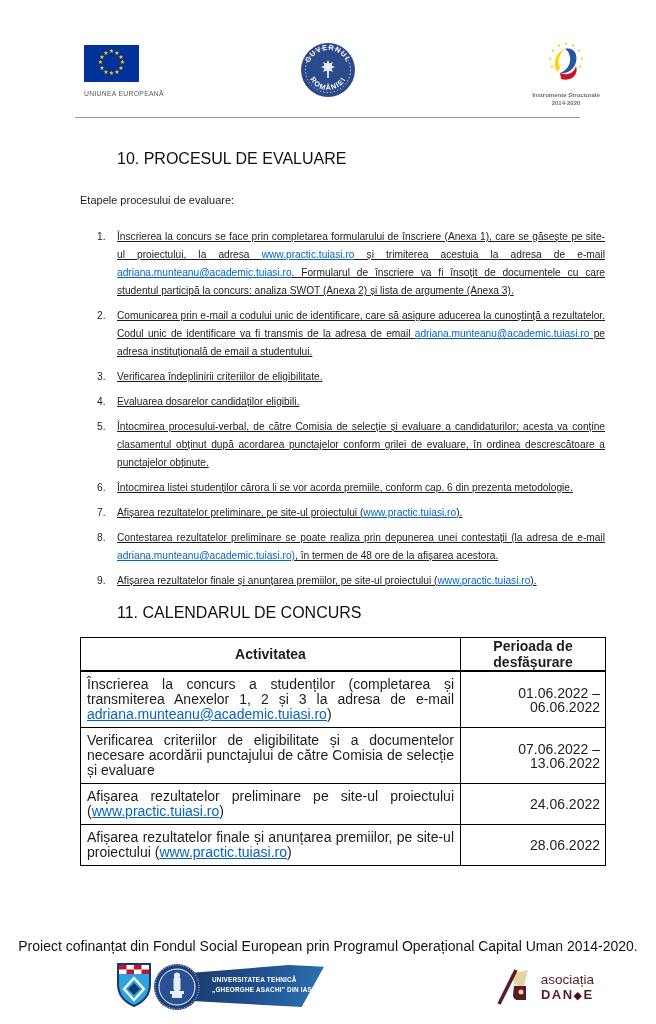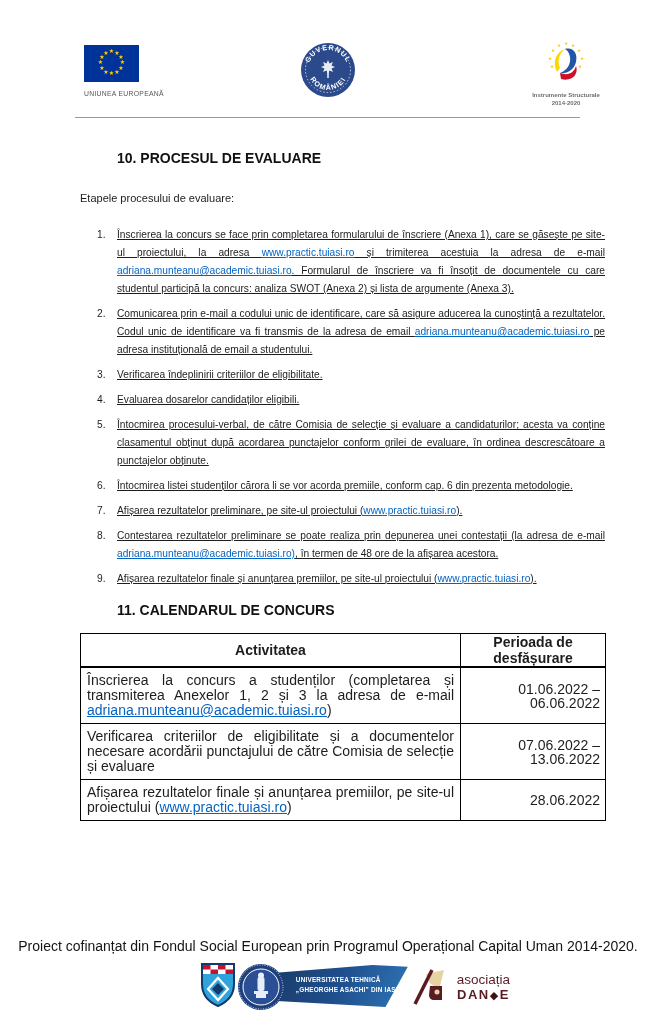--- a/index.html
+++ b/index.html
@@ -12,40 +12,40 @@
   
   .hdr { position:relative; height:128px; }
   .eu-block { position:absolute; left:84px; top:45px; width:70px; text-align:left; }
   .eu-label { margin-top:4px; font-size:6.8px; color:#55565a; letter-spacing:.3px; white-space:nowrap; }
   .gov-block { position:absolute; left:300px; top:42px; }
   .is-block { position:absolute; left:530px; top:40px; width:72px; text-align:center; }
   .is-label { margin-top:1px; font-size:6px; font-weight:bold; color:#6d6e71; line-height:1.35; }
   .hdr-rule { position:absolute; left:75px; top:117px; width:505px; height:1px; background:#8e9bb3; }
   
   .content { padding:0 51px 0 80px; }
-  .h-sec { font-size:14px; font-weight:bold; color:#111; }
+  .h-sec { font-size:16px; font-weight:normal; color:#111; }
   .sec10-title { margin:22px 0 0 37px; }
   .intro { margin-top:26px; font-size:11px; }
   .steps { list-style:none; margin-top:22px; }
   .steps li { display:flex; margin-bottom:7px; font-size:10.2px; line-height:18px; }
   .steps .num { flex:0 0 20px; margin-left:17px; }
   .steps .txt { flex:1; text-align:justify;text-decoration:underline; }
   .link { color:#0563c1; text-decoration:underline; }
   .sec11-title { margin:14px 0 0 37px; }
   
   table.cal { margin-top:15px; width:525px; border-collapse:collapse; table-layout:fixed; }
   table.cal th, table.cal td { border:1.4px solid #000; font-size:14px; }
   table.cal th { height:23px; font-weight:bold; text-align:center; vertical-align:middle; border-bottom-width:2px; }
   col.c-act { width:380px; } col.c-per { width:145px; }
   td.act { padding:5px 6px; line-height:15px; text-align:justify; vertical-align:middle;margin-left:12px; }
   td.per { padding:12px 5px; line-height:14px; text-align:right; vertical-align:middle; }
   
   .funding-note { position:absolute; left:0; right:0; bottom:70px; text-align:center; font-size:14px; color:#141414; }
   .foot-logos { position:absolute; left:116px; right:62px; bottom:8px; height:58px;
-                display:flex; justify-content:center; align-items:center; }
+                display:flex; justify-content:space-between; align-items:center; }
   .uni-logo { position:relative; width:212px; height:56px; }
   .uni-banner { position:absolute; left:48px; top:6px; width:160px; height:42px;
                 background:linear-gradient(110deg,#17365d 0%,#1f4e8c 55%,#2e75b6 100%);
                 clip-path:polygon(0 24%, 78% 0, 100% 4%, 86% 100%, 0 82%); }
   .uni-text { position:absolute; left:96px; top:16px; color:#fff; font-size:6.4px; font-weight:bold; line-height:1.55; letter-spacing:.2px; }
   .uni-shield { position:absolute; left:0; top:3px; }
   .uni-seal { position:absolute; left:37px; top:4px; }
   .dance-logo { display:flex; align-items:center; gap:9px; }
   .dance-text { color:#5a1c22; }
   .dance-l1 { font-size:13.5px; }
@@ -189,20 +189,24 @@
       <tbody>
         <tr>
           <td class="act"><span>Înscrierea la concurs a studenților (completarea și transmiterea Anexelor 1, 2 și 3 la adresa de e-mail </span><span class="link">adriana.munteanu@academic.tuiasi.ro</span><span>)</span></td>
           <td class="per">01.06.2022 – 06.06.2022</td>
         </tr>
         <tr>
           <td class="act"><span>Verificarea criteriilor de eligibilitate și a documentelor necesare acordării punctajului de către Comisia de selecție și evaluare</span></td>
           <td class="per">07.06.2022 – 13.06.2022</td>
         </tr>
         <tr>
+          <td class="act"><span>Afișarea rezultatelor preliminare pe site-ul proiectului (</span><span class="link">www.practic.tuiasi.ro</span><span>)</span></td>
+          <td class="per">24.06.2022</td>
+        </tr>
+        <tr>
           <td class="act"><span>Afișarea rezultatelor finale și anunțarea premiilor, pe site-ul proiectului (</span><span class="link">www.practic.tuiasi.ro</span><span>)</span></td>
           <td class="per">28.06.2022</td>
         </tr>
       </tbody>
     </table>
   </div>
 
   <div class="funding-note">Proiect cofinanțat din Fondul Social European prin Programul Operațional Capital Uman 2014-2020.</div>
 
   <div class="foot-logos">

